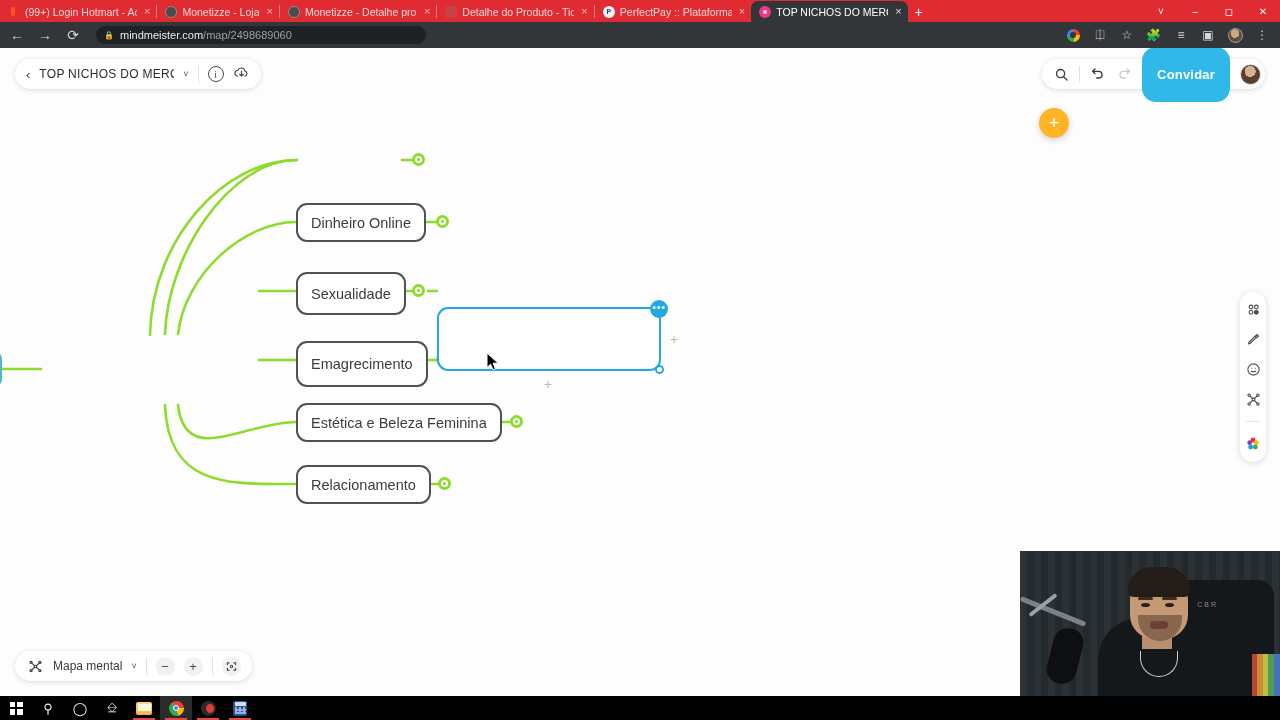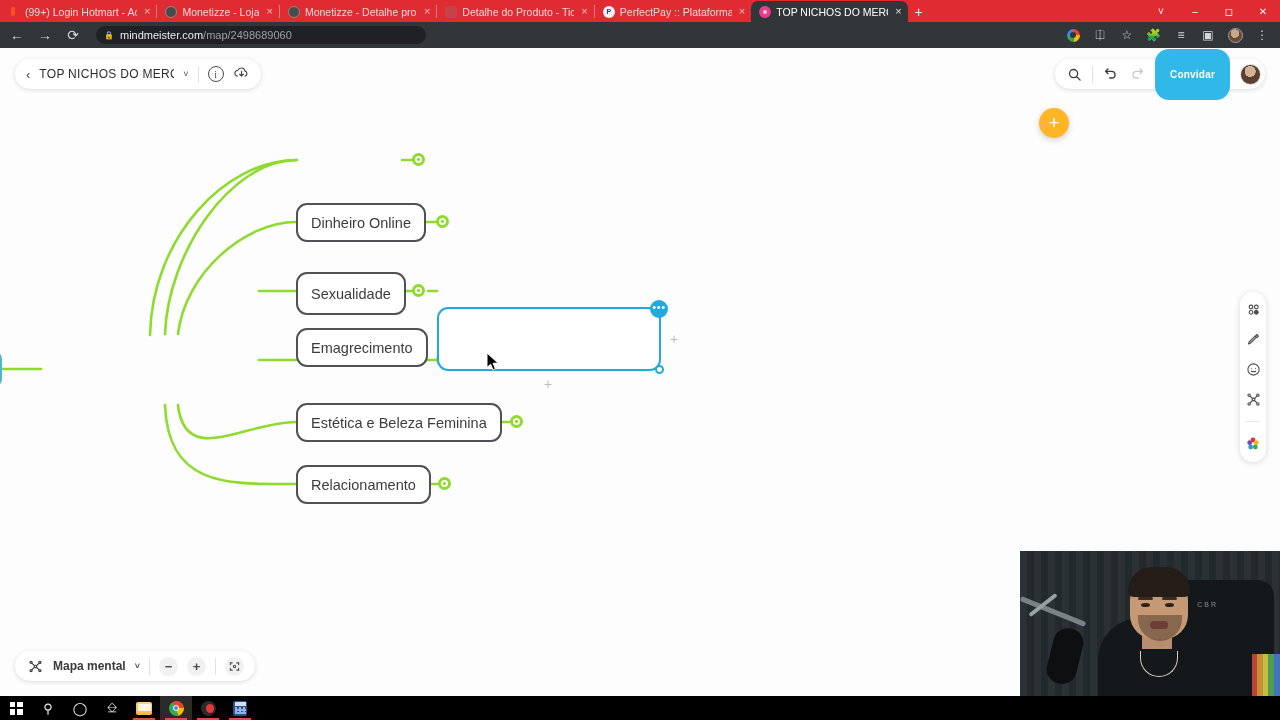--- a/index.html
+++ b/index.html
@@ -176,21 +176,21 @@
     border-radius: 16px;
     box-shadow: 0 1px 5px rgba(0,0,0,.14);
     display: flex; align-items: center;
     padding: 0 4px 0 12px; gap: 10px;
   }
   .tr-icon { color:#3a3a3a; font-size:14px; cursor:pointer;
     display:flex; align-items:center; justify-content:center; }
   .tr-icon.disabled { color:#c9c9c9; }
   #invite-button {
     background:#2fb8e8; color:#fff;
-    font-size: 10px; font-weight: bold;
+    font-size: 13px; font-weight: bold;
     border-radius: 14px; padding: 20px 15px;
     cursor:pointer; letter-spacing:.2px;
   }
   #user-avatar {
     width: 21px; height: 21px; border-radius: 50%;
     background: radial-gradient(circle at 48% 34%, #d3b295 0 34%, #5b4030 35% 100%);
     border: 1px solid #ddd; cursor:pointer;
   }
 
   
@@ -289,21 +289,21 @@
     color:#4c4c4c;
   }
   #rt-divider { width: 14px; height:1px; background:#e6e6e6; margin: 1px 0; }
 
   
   #bottom-bar {
     position:absolute; left: 15px; bottom: 15px;
     height: 30px; background:#fff; border-radius:16px;
     box-shadow: 0 1px 5px rgba(0,0,0,.14);
     display:flex; align-items:center;
-    padding: 0 11px; gap: 9px; font-weight: bold;
+    padding: 0 11px; gap: 9px;
   }
   #bb-mode-label { font-size: 12px; color:#3a3a3a; }
   .bb-round {
     width: 19px; height:19px; border-radius:50%;
     background:#f1f1f1; color:#4a4a4a;
     display:flex; align-items:center; justify-content:center;
     font-size: 13px; cursor:pointer; line-height: 1;
   }
 
   
@@ -621,21 +621,21 @@
   <div class="mm-node" style="left:296px; top:155px; height:39px;">
     <span>Dinheiro Online</span>
   </div>
   <div class="conn-dot" style="left:436px; top:167px;"></div>
 
   <div class="mm-node" style="left:296px; top:224px; height:43px;">
     <span>Sexualidade</span>
   </div>
   <div class="conn-dot" style="left:412px; top:236px;"></div>
 
-  <div class="mm-node" style="left:296px; top:280px; height:39px;">
+  <div class="mm-node" style="left:296px; top:293px; height:46px;">
     <span>Emagrecimento</span>
   </div>
   <div class="conn-dot" style="left:436px; top:305px;"></div>
 
   <div class="mm-node" style="left:296px; top:355px; height:39px;">
     <span>Estética e Beleza Feminina</span>
   </div>
   <div class="conn-dot" style="left:510px; top:367px;"></div>
 
   <div class="mm-node" style="left:296px; top:417px; height:39px;">

